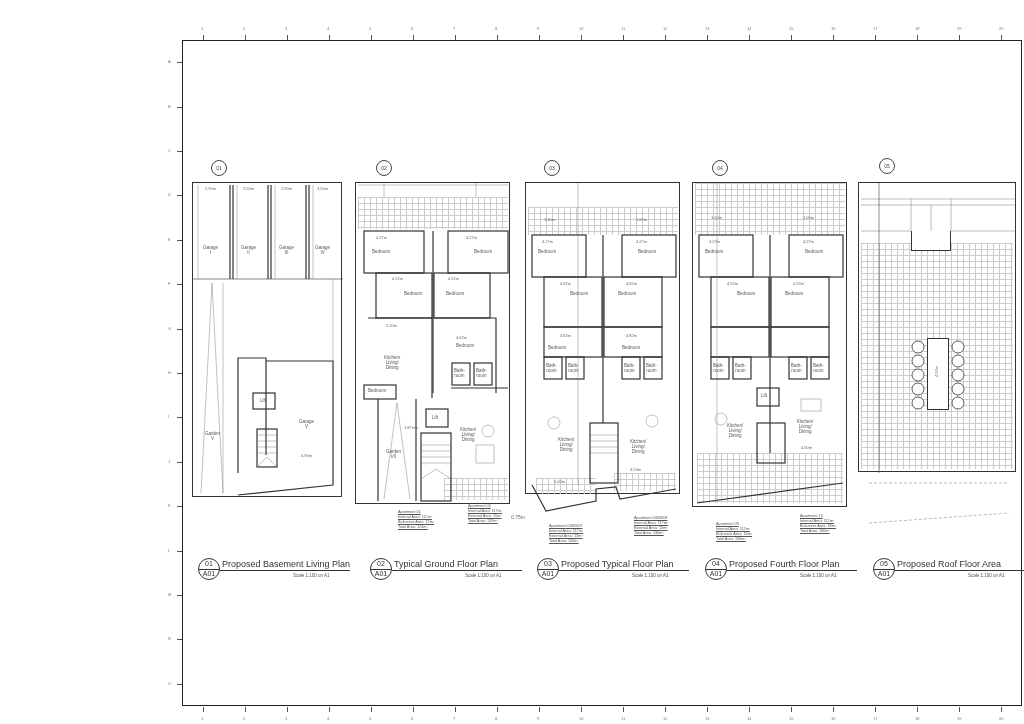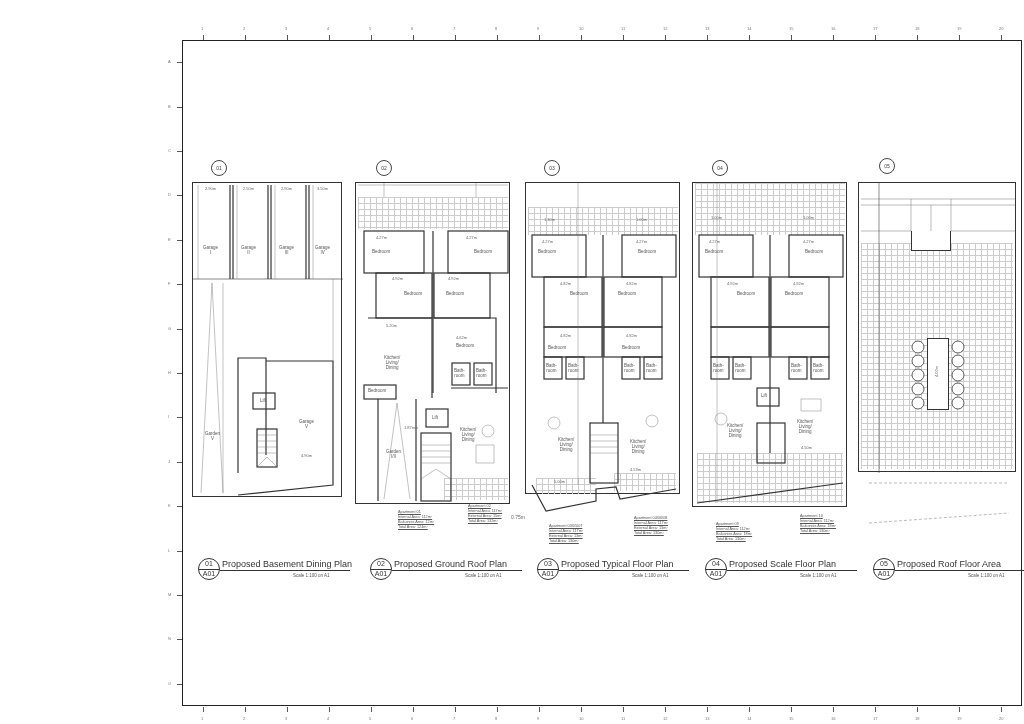--- a/index.html
+++ b/index.html
@@ -203,21 +203,21 @@
 V</div>
   <div class="room-lbl" style="left:67px;top:215px;">Lift</div>
   <div class="room-lbl" style="left:12px;top:248px;">Garden
 V</div>
   <div class="dim" style="left:108px;top:270px;">4.90m</div>
 </div>
 <div class="title-block" style="left:198px;">
   <div class="tb-circle"></div>
   <div class="tb-num">01</div>
   <div class="tb-sheet">A01</div>
-  <div class="tb-title">Proposed Basement Dining Plan</div>
+  <div class="tb-title">Proposed Basement Living Plan</div>
   <div class="tb-line"></div>
   <div class="tb-scale">Scale 1:100 on A1</div>
 </div>
 
 <div class="north" style="left:376px;top:160px;">02</div>
 <div class="plan" style="left:355px;width:155px;height:322px;">
   <div class="grid" style="position:absolute;left:2px;top:14px;width:150px;height:32px;"></div>
   <div class="grid" style="position:absolute;left:88px;top:295px;width:64px;height:22px;"></div>
   <svg width="155" height="322">
     <g stroke="#333" fill="none" stroke-width="1.2">
@@ -286,21 +286,21 @@
 Total Area: 124m²</div>
 <div class="area-note" style="left:468px;top:504px;">Apartment 02
 Internal Area: 117m²
 External Area: 15m²
 Total Area: 132m²</div>
 <div class="dim" style="left:511px;top:514px;font-size:5px;">0.75m</div>
 <div class="title-block" style="left:370px;">
   <div class="tb-circle"></div>
   <div class="tb-num">02</div>
   <div class="tb-sheet">A01</div>
-  <div class="tb-title">Proposed Ground Roof Plan</div>
+  <div class="tb-title">Typical Ground Floor Plan</div>
   <div class="tb-line"></div>
   <div class="tb-scale">Scale 1:100 on A1</div>
 </div>
 
 <div class="north" style="left:544px;top:160px;">03</div>
 <div class="plan" style="left:525px;width:155px;height:312px;">
   <div class="grid" style="position:absolute;left:2px;top:24px;width:150px;height:28px;"></div>
   <div class="grid" style="position:absolute;left:10px;top:295px;width:60px;height:16px;"></div>
   <div class="grid" style="position:absolute;left:88px;top:290px;width:62px;height:18px;"></div>
   <svg width="155" height="340" style="overflow:visible">
@@ -436,21 +436,21 @@
 Balconies Area: 18m²
 Total Area: 130m²</div>
 <div class="area-note" style="left:800px;top:514px;">Apartment 10
 Internal Area: 112m²
 Balconies Area: 18m²
 Total Area: 130m²</div>
 <div class="title-block" style="left:705px;">
   <div class="tb-circle"></div>
   <div class="tb-num">04</div>
   <div class="tb-sheet">A01</div>
-  <div class="tb-title">Proposed Scale Floor Plan</div>
+  <div class="tb-title">Proposed Fourth Floor Plan</div>
   <div class="tb-line"></div>
   <div class="tb-scale">Scale 1:100 on A1</div>
 </div>
 
 <div class="north" style="left:879px;top:158px;">05</div>
 <div class="plan" style="left:858px;width:158px;height:290px;">
   <svg width="158" height="340" style="overflow:visible">
     <g stroke="#777" stroke-width="0.5" fill="none">
       <line x1="2" y1="16" x2="156" y2="16"></line>
         <line x1="2" y1="22" x2="156" y2="22"></line>

